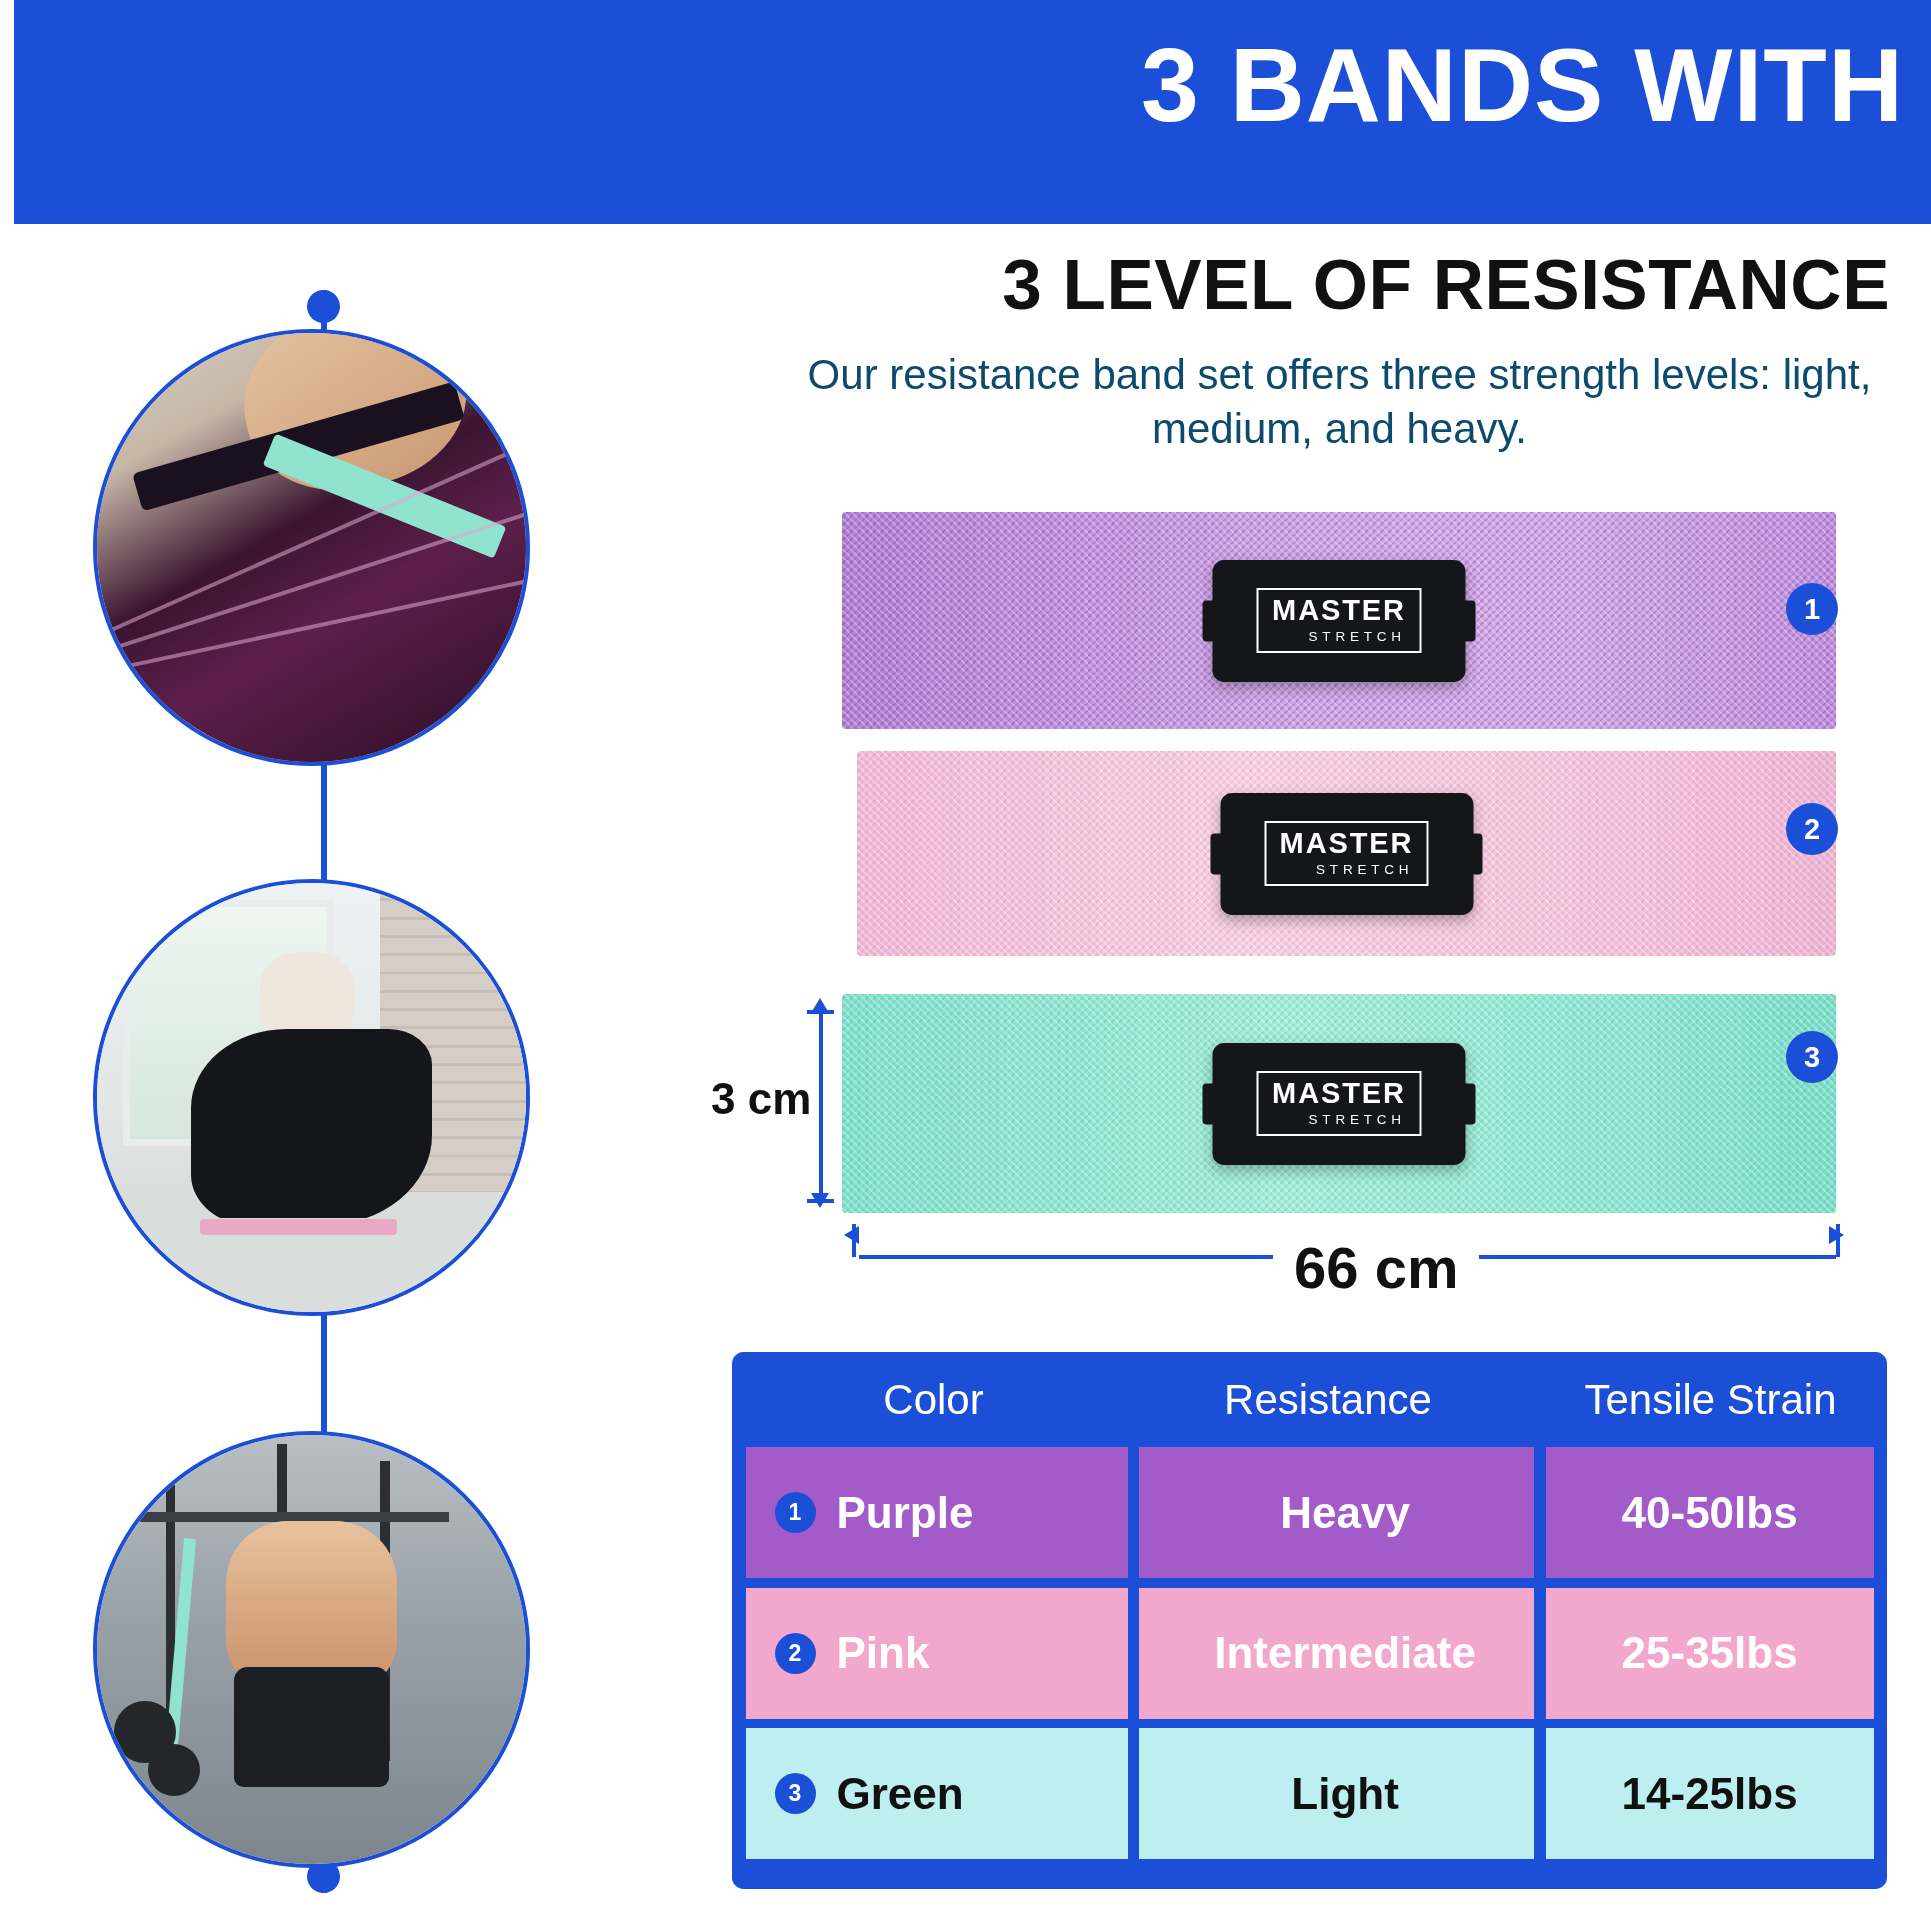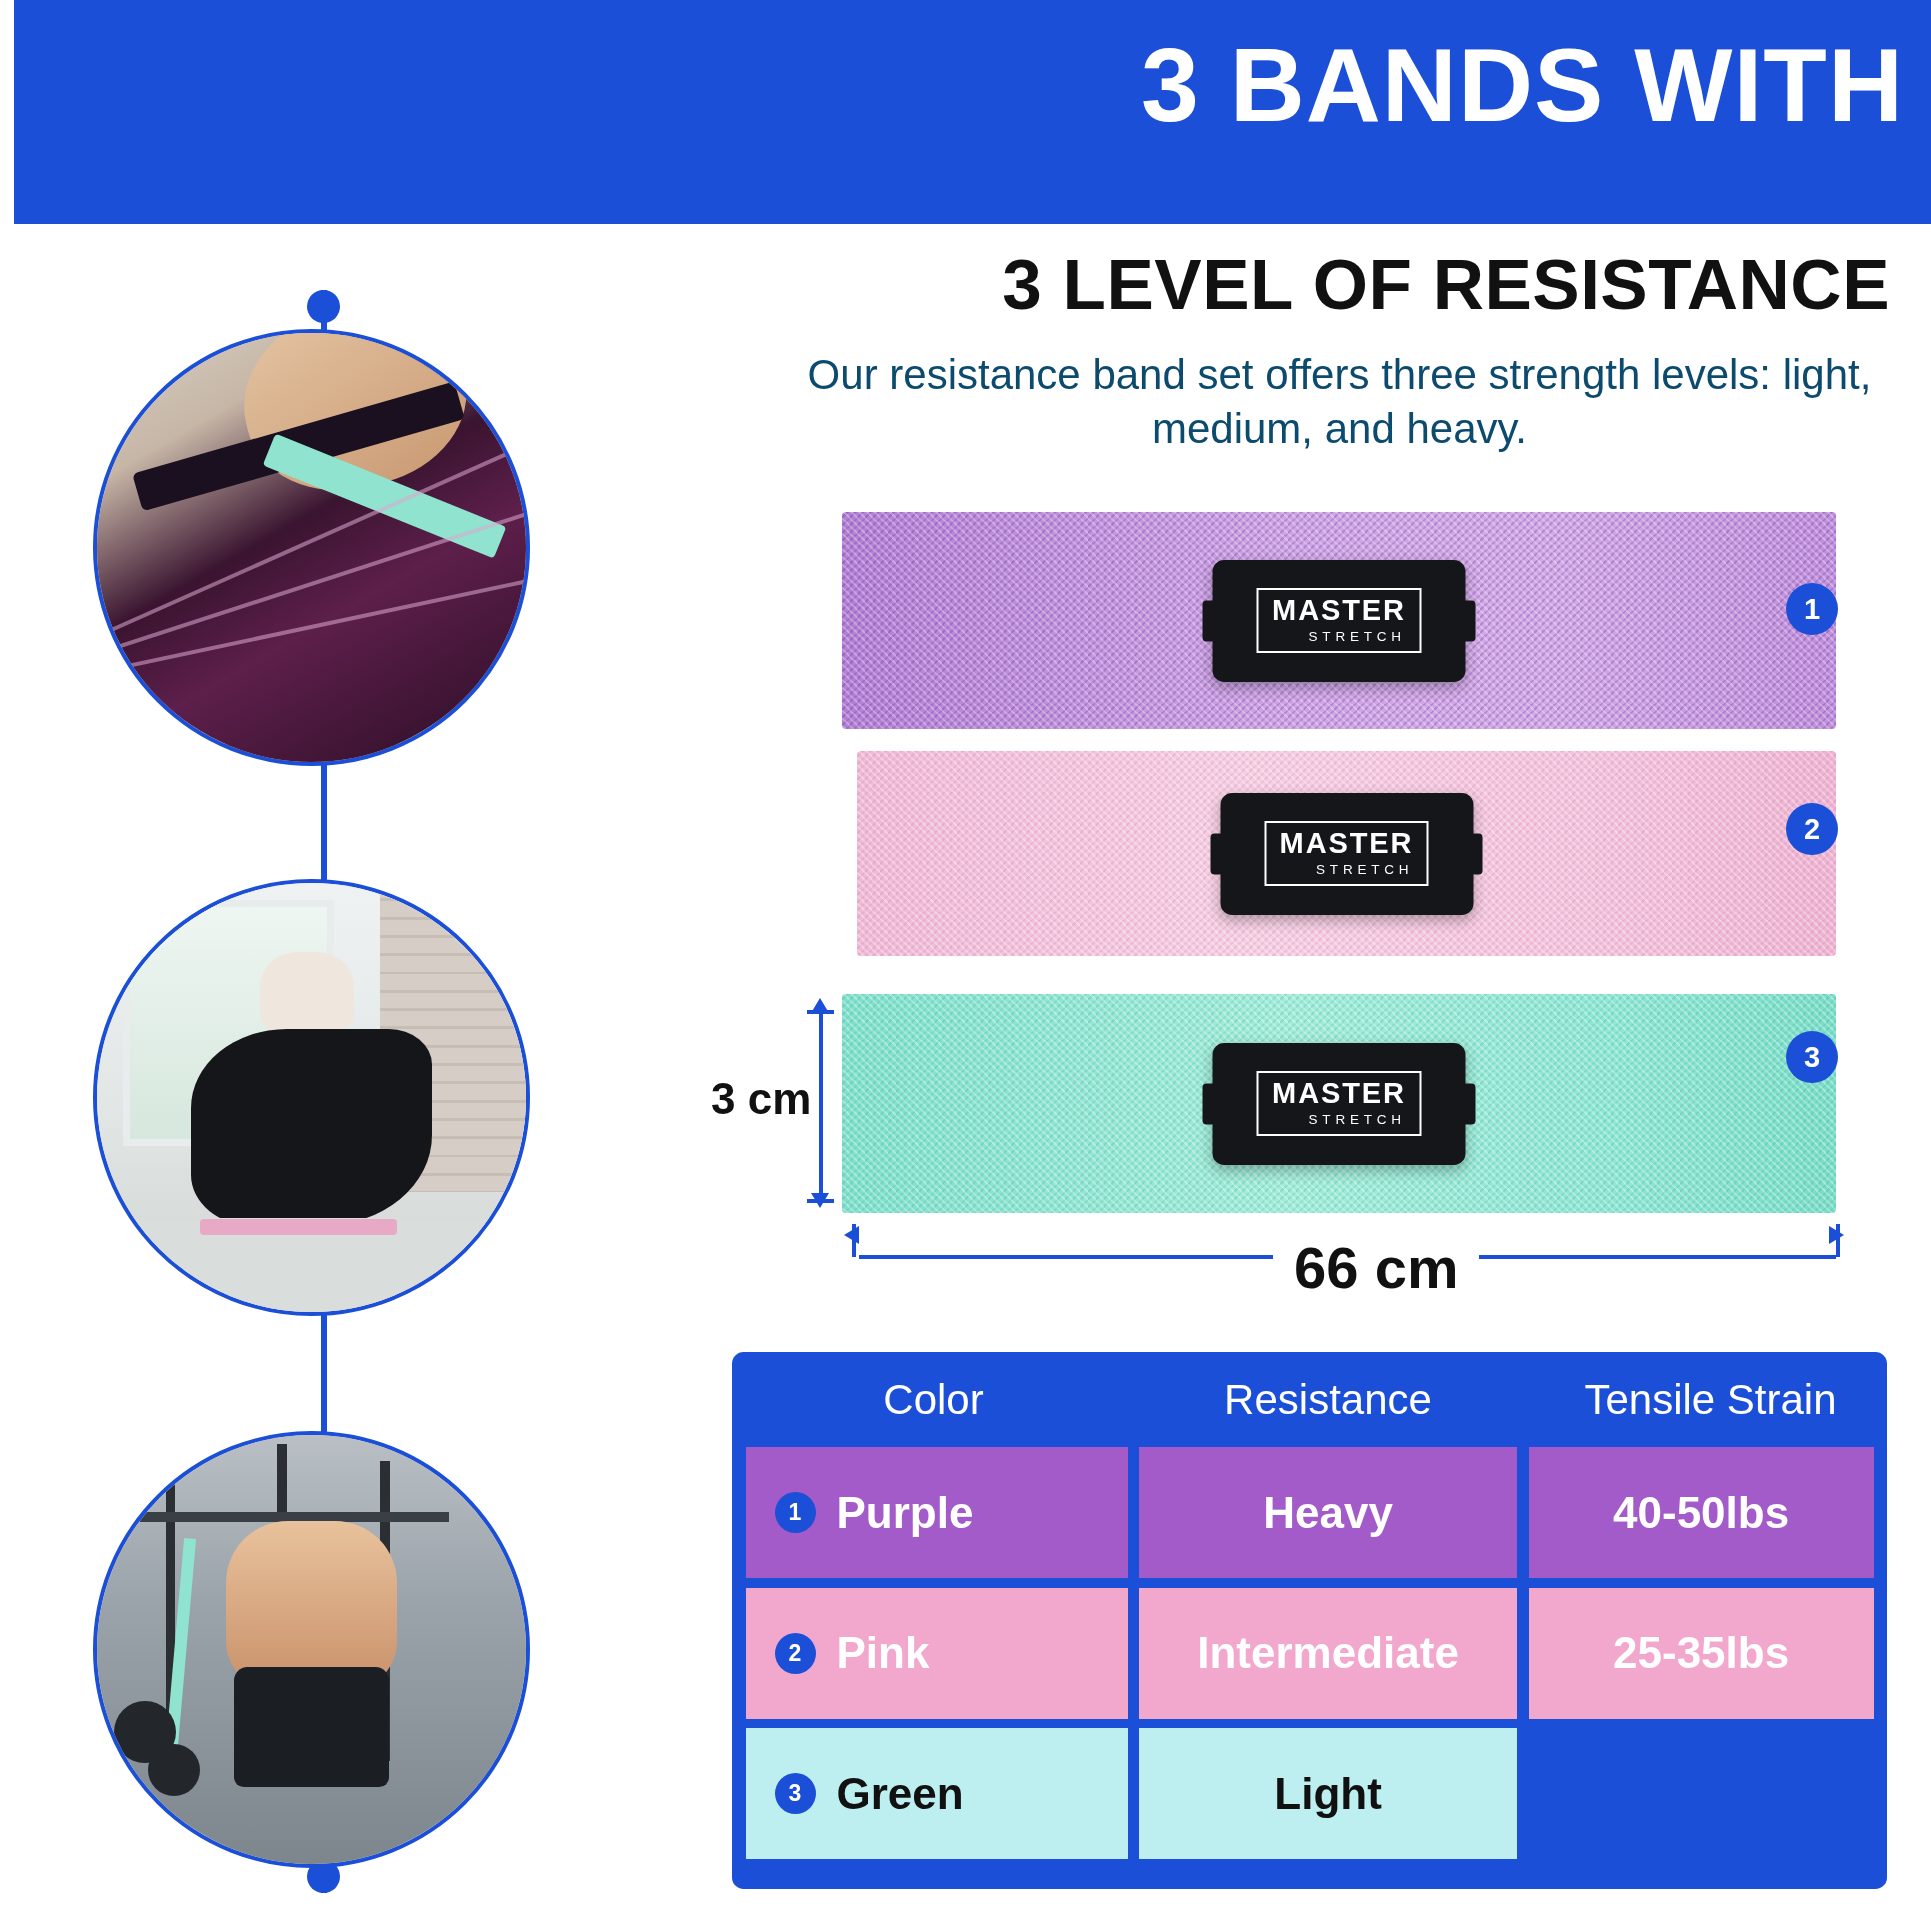--- a/index.html
+++ b/index.html
@@ -207,21 +207,21 @@
     color:#ffffff;font-size:42px;font-weight:normal;margin-left:13px;
   }
   .t-head .col-color{flex:0 0 377px;}
   .t-head .col-res{flex:0 0 386px;}
   .t-row{display:flex;height:131px;margin:0 13.5px 9.7px;gap:11.6px;}
   .t-row .cell{
     display:flex;align-items:center;justify-content:center;
     font-size:44px;font-weight:bold;
   }
   .t-row .cell.color-cell{flex:0 0 353px;justify-content:flex-start;padding-left:29px;gap:21px;}
-  .t-row .cell.res-cell{flex:0 0 378px;}
+  .t-row .cell.res-cell{flex:0 0 378px;padding-left:17px;}
   .t-row .cell.ten-cell{flex:1;}
   .row-badge{
     width:41px;height:41px;border-radius:50%;background:#1b4fd8;color:#fff;
     font-size:23px;font-weight:bold;display:flex;align-items:center;justify-content:center;flex:0 0 auto;
   }
   .r-purple .cell{background:#a25bc9;color:#ffffff;}
   .r-pink .cell{background:#f2a8cd;color:#ffffff;}
   .r-green .cell{background:#bdeef0;color:#111111;}
 </style>
 </head>
@@ -352,17 +352,18 @@
       <div class="cell res-cell">Intermediate</div>
       <div class="cell ten-cell">25-35lbs</div>
     </div>
 
     <div class="t-row r-green">
       <div class="cell color-cell">
         <span class="row-badge">3</span>
         <span>Green</span>
       </div>
       <div class="cell res-cell">Light</div>
+      <div class="cell ten-cell">14-25lbs</div>
     </div>
   </div>
 
 </div>
 
 
 </body></html>

